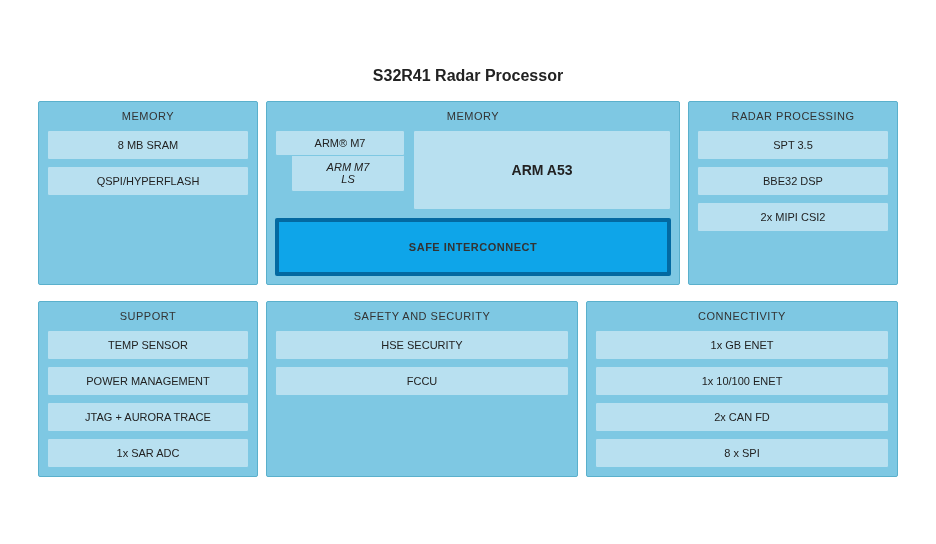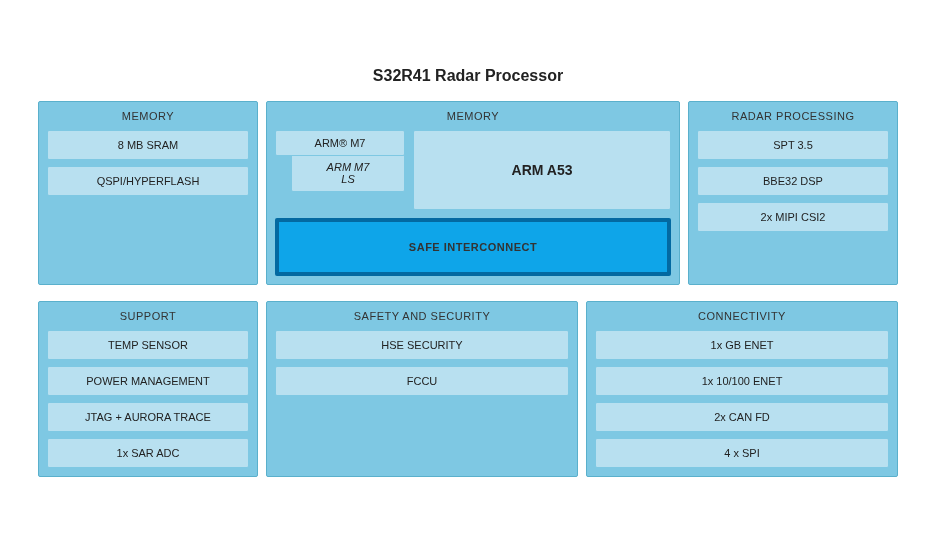--- a/index.html
+++ b/index.html
@@ -188,17 +188,17 @@
       <div class="section-title">SAFETY AND SECURITY</div>
       <div class="item-box">HSE SECURITY</div>
       <div class="item-box">FCCU</div>
     </div>
 
     <div class="section-box">
       <div class="section-title">CONNECTIVITY</div>
       <div class="item-box">1x GB ENET</div>
       <div class="item-box">1x 10/100 ENET</div>
       <div class="item-box">2x CAN FD</div>
-      <div class="item-box">4 x SPI</div>
+      <div class="item-box">8 x SPI</div>
     </div>
 
   </div>
 </div>
 
 </body></html>

